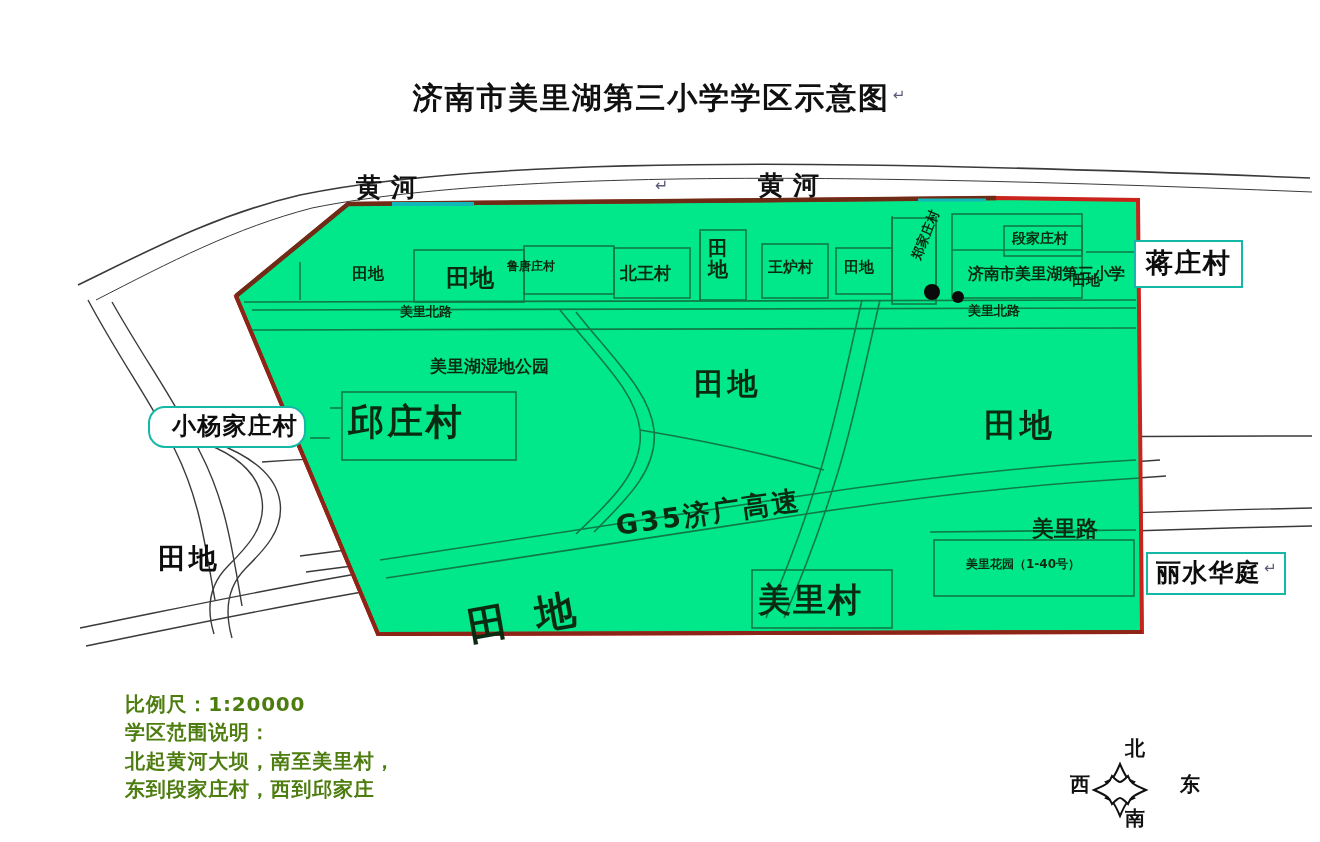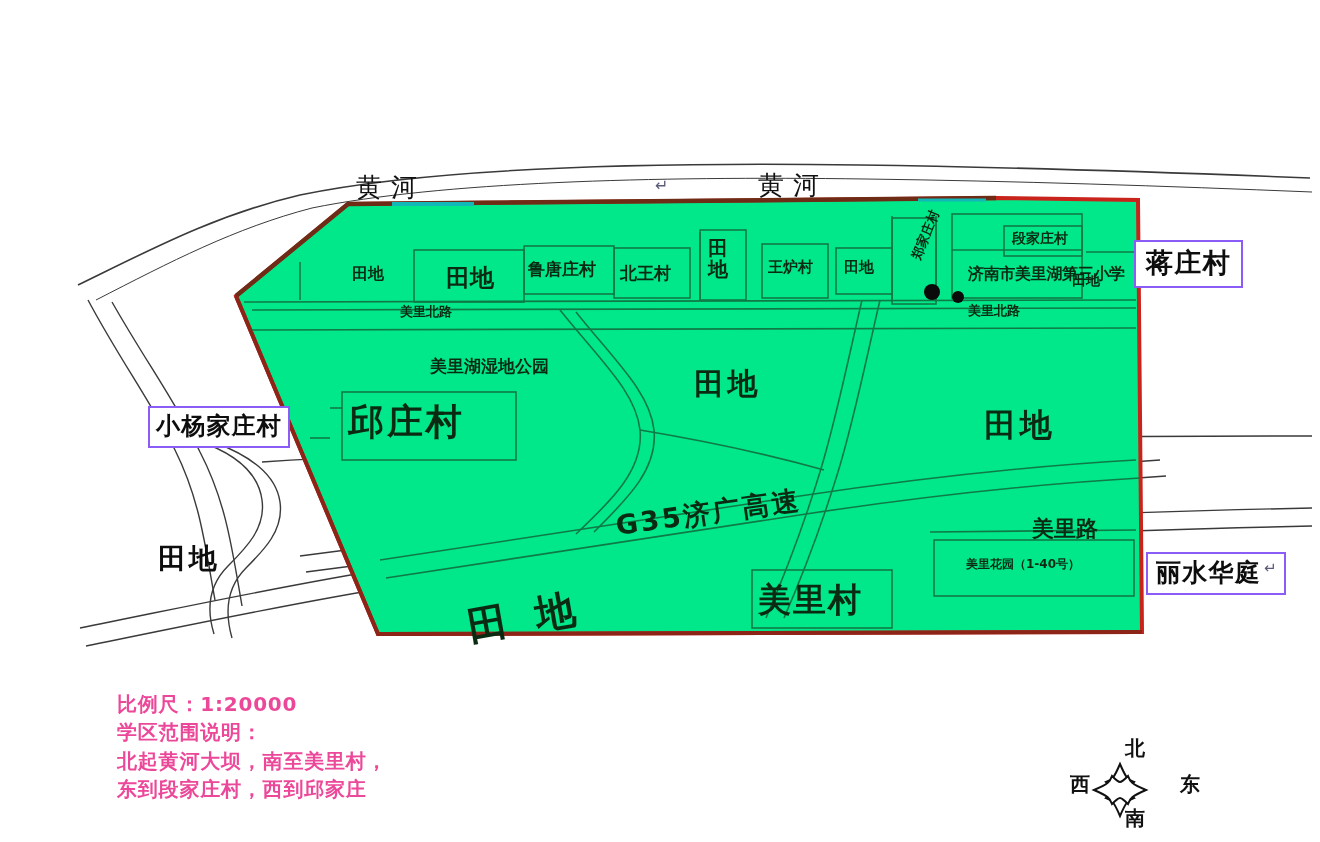--- a/index.html
+++ b/index.html
@@ -51,54 +51,54 @@
     font-size: 15px;
     font-weight: 400;
     color: #5a5a7a;
     vertical-align: 8px;
     margin-left: 3px;
   }
 
   
   .boxlbl {
     position: absolute;
-    border: 2px solid #8b5cf6;
+    border: 2px solid #14b8a6;
     background: #ffffff;
     padding: 3px 10px 5px 10px;
     font-size: 27px;
     font-weight: 700;
     color: #0d0d0d;
     white-space: nowrap;
     letter-spacing: 0.05em;
   }
 
   
   .green-lbl {
     position: absolute;
     color: #0b2a12;
     font-weight: 700;
     white-space: nowrap;
   }
 
   .river {
     position: absolute;
     font-size: 26px;
-    font-weight: 400;
+    font-weight: 700;
     color: #111;
     letter-spacing: 0.35em;
     white-space: nowrap;
   }
 
   .legend {
     position: absolute;
-    left: 117px;
+    left: 125px;
     top: 690px;
     font-size: 20px;
     font-weight: 700;
-    color: #ec4899;
+    color: #4d7c0f;
     line-height: 1.42;
     letter-spacing: 0.04em;
   }
   .legend div { white-space: nowrap; }
 
   .compass {
     position: absolute;
     left: 1062px;
     top: 735px;
     width: 150px;
@@ -203,39 +203,42 @@
     <g transform="translate(1120,790)">
       <path d="M 0 -26 C 6 -12 8 -10 14 -8 C 10 -4 8 -2 8 0 C 8 2 10 4 14 8
                C 8 10 6 12 0 26 C -6 12 -8 10 -14 8 C -10 4 -8 2 -8 0
                C -8 -2 -10 -4 -14 -8 C -8 -10 -6 -12 0 -26 Z" fill="#ffffff" stroke="#111" stroke-width="2"></path>
         <path d="M -26 0 C -12 -6 -10 -8 -8 -14 C -4 -10 -2 -8 0 -8 C 2 -8 4 -10 8 -14
                C 10 -8 12 -6 26 0 C 12 6 10 8 8 14 C 4 10 2 8 0 8
                C -2 8 -4 10 -8 14 C -10 8 -12 6 -26 0 Z" fill="#ffffff" stroke="#111" stroke-width="2"></path>
     </g>
   </svg>
 
+  <div class="title">
+    <span>济南市美里湖第三小学学区示意图</span><span class="pilcrow">↵</span>
+  </div>
 
   <div class="river" style="left:356px; top:170px;">黄河</div>
   <div class="river" style="left:758px; top:168px;">黄河</div>
   <div class="pilcrow" style="position:absolute; left:652px; top:176px; font-size:16px;">↵</div>
 
   <div class="boxlbl" style="left:1134px; top:240px;">
     <span>蒋庄村</span>
   </div>
-  <div class="boxlbl" style="left:148px; top:406px; font-size:24px; padding:2px 6px 4px 6px;">
+  <div class="boxlbl" style="left:148px; top:406px; font-size:24px; padding:2px 6px 4px 22px;border-radius:17px;">
     <span>小杨家庄村</span>
   </div>
   <div class="boxlbl" style="left:1146px; top:552px; font-size:25px; padding:2px 6px 4px 8px;">
     <span>丽水华庭</span><span class="pilcrow">↵</span>
   </div>
 
   <div class="green-lbl" style="left:348px; top:398px; font-size:36px; letter-spacing:0.08em;text-align:center;">邱庄村</div>
   <div class="green-lbl" style="left:758px; top:578px; font-size:33px; letter-spacing:0.06em;text-align:right;">美里村</div>
   <div class="green-lbl" style="left:620px; top:262px; font-size:17px;">北王村</div>
-  <div class="green-lbl" style="left:528px; top:258px; font-size:17px;text-align:center;">鲁唐庄村</div>
+  <div class="green-lbl" style="left:507px; top:258px; font-size:12px;text-align:center;">鲁唐庄村</div>
   <div class="green-lbl" style="left:1012px; top:230px; font-size:14px;">段家庄村</div>
   <div class="green-lbl rot-n70" style="left:916px; top:250px; font-size:13px;">郑家庄村</div>
   <div class="green-lbl" style="left:768px; top:258px; font-size:15px;">王炉村</div>
   <div class="green-lbl" style="left:966px; top:556px; font-size:12px;">美里花园（1-40号）</div>
 
   <div class="green-lbl" style="left:928px; top:264px; font-size:16px; letter-spacing:-0.02em;margin-left:40px;">济南市美里湖第三小学</div>
 
   <div class="green-lbl" style="left:430px; top:355px; font-size:17px;text-align:right;">美里湖湿地公园</div>
 
   <div class="green-lbl rot-n8" style="left:616px; top:508px; font-size:27px; letter-spacing:0.10em;">G35济广高速</div>

